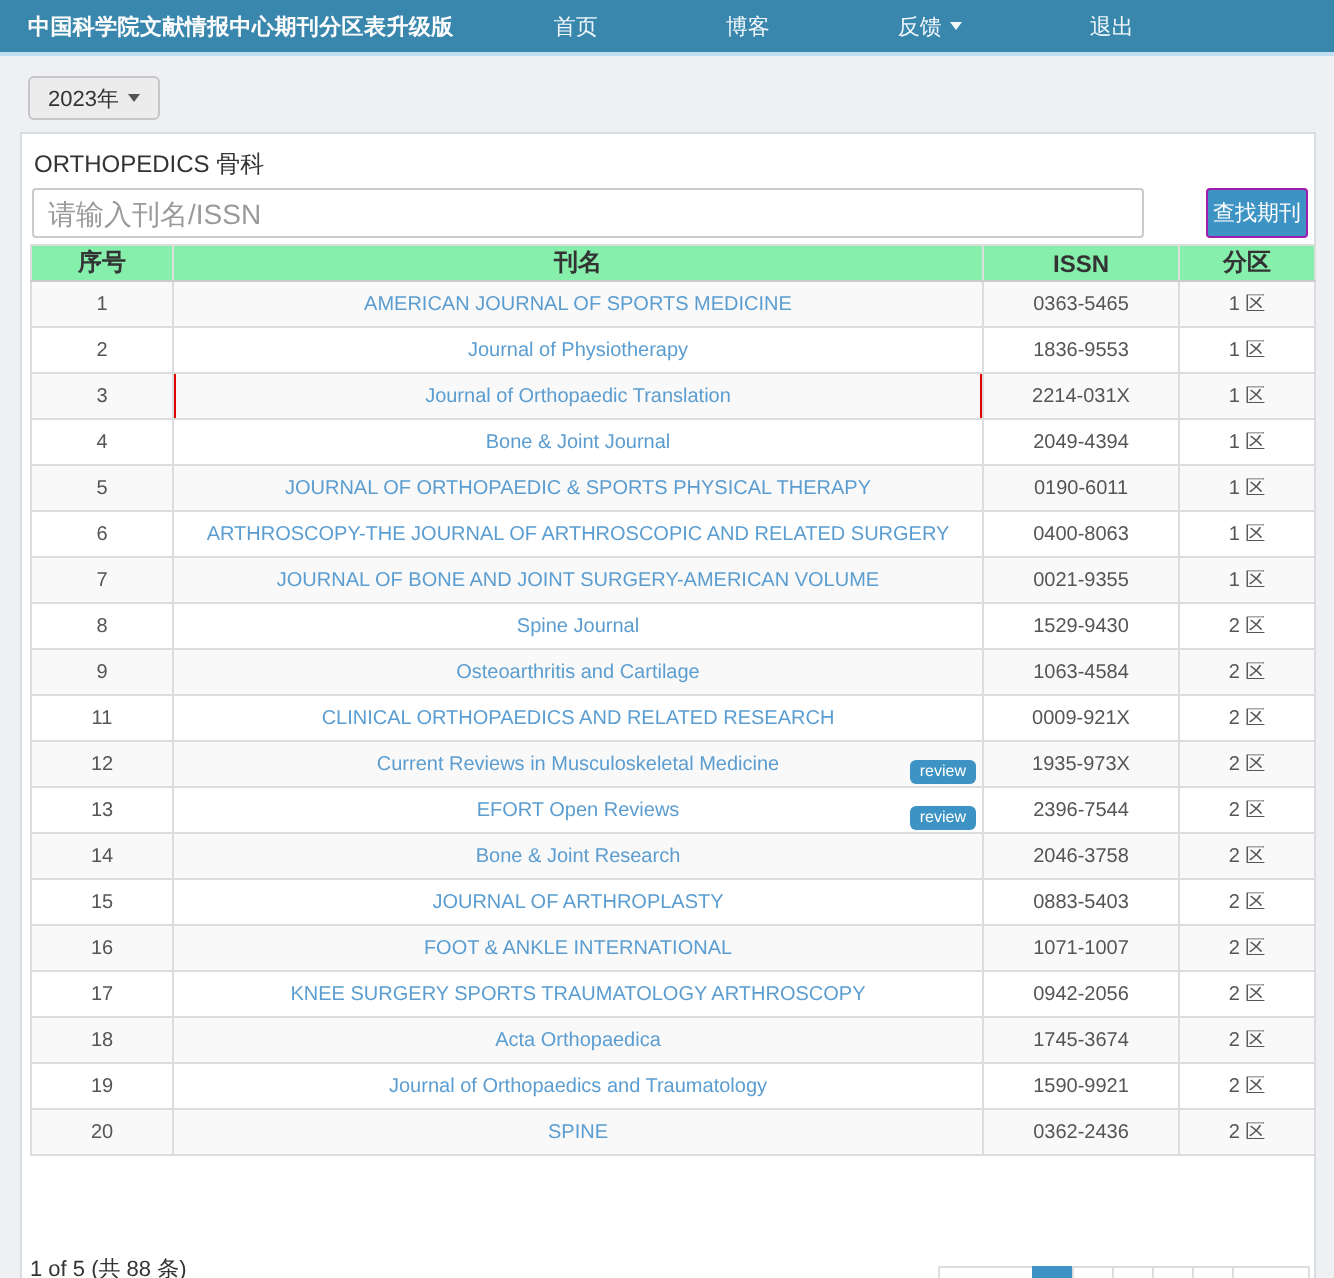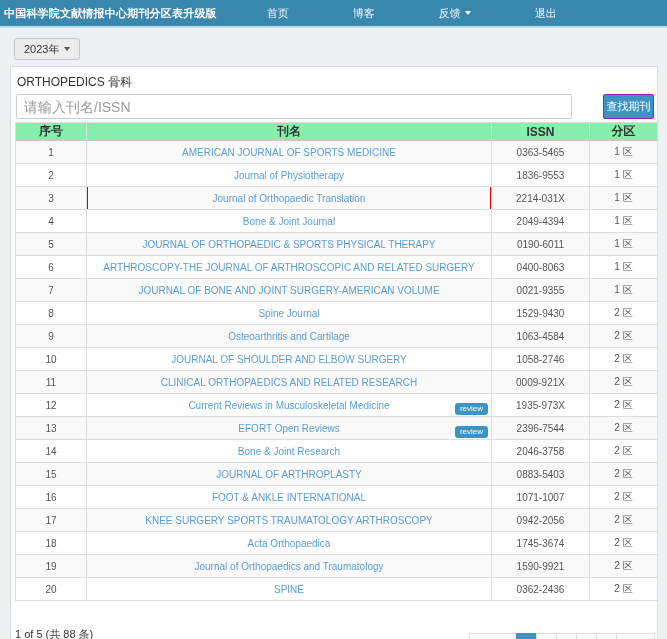--- a/index.html
+++ b/index.html
@@ -4,21 +4,21 @@
 <style>
   * { margin:0; padding:0; box-sizing:border-box; }
   html,body { width:667px; height:639px; }
   body { font-family:"Liberation Sans","DejaVu Sans",sans-serif; background:#eef0f3; overflow:hidden; }
   .page { position:relative; width:667px; height:639px; overflow:hidden; }
 
   
   .navbar { position:absolute; left:0; top:0; width:667px; height:28px;
     background:#3a87ad; border-bottom:2px solid #bfdff0;
     display:flex; align-items:center; }
-  .brand { color:#fdfdfd; font-size:11px; font-weight:bold; margin-left:4px; letter-spacing:0.2px; }
+  .brand { color:#fdfdfd; font-size:11px; font-weight:bold; margin-left:14px; letter-spacing:0.2px; }
   .nav-links { display:flex; margin-left:18px; }
   .nav-link { color:#f2f8fb; font-size:11px; margin:0 32px; cursor:pointer; display:flex; align-items:center; }
   .caret { display:inline-block; width:0; height:0; margin-left:4px;
     border-left:3px solid transparent; border-right:3px solid transparent; border-top:4px solid #f2f8fb; }
 
   
   .year-btn { position:absolute; left:14px; top:38px; height:22px; padding:0 9px;
     background:#ececec; border:1px solid #c6c6c6; border-radius:3px;
     font-size:11px; color:#333; display:flex; align-items:center; cursor:pointer; }
   .year-btn .caret { border-top-color:#555; margin-left:5px; }
@@ -171,26 +171,20 @@
             <td>1529-9430</td>
             <td class="zone-cell">2 区</td>
           </tr>
           <tr>
             <td>9</td>
             <td><a class="jlink">Osteoarthritis and Cartilage</a></td>
             <td>1063-4584</td>
             <td class="zone-cell">2 区</td>
           </tr>
           <tr>
-            <td>10</td>
-            <td><a class="jlink">JOURNAL OF SHOULDER AND ELBOW SURGERY</a></td>
-            <td>1058-2746</td>
-            <td class="zone-cell">2 区</td>
-          </tr>
-          <tr>
             <td>11</td>
             <td><a class="jlink">CLINICAL ORTHOPAEDICS AND RELATED RESEARCH</a></td>
             <td>0009-921X</td>
             <td class="zone-cell">2 区</td>
           </tr>
           <tr>
             <td>12</td>
             <td><a class="jlink">Current Reviews in Musculoskeletal Medicine</a><span class="review-badge">review</span></td>
             <td>1935-973X</td>
             <td class="zone-cell">2 区</td>

